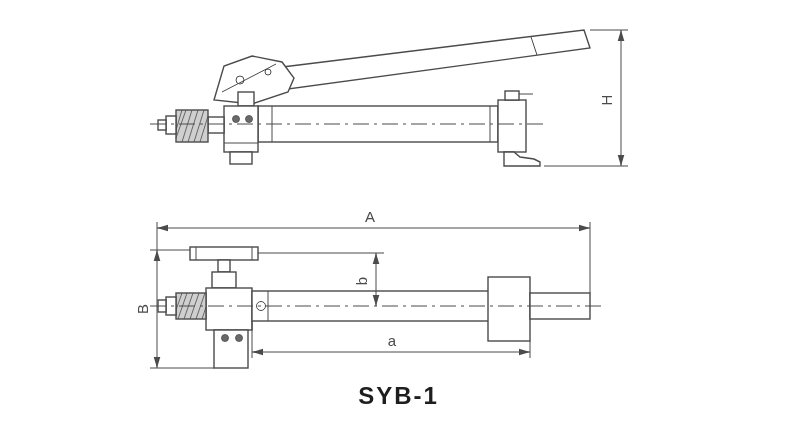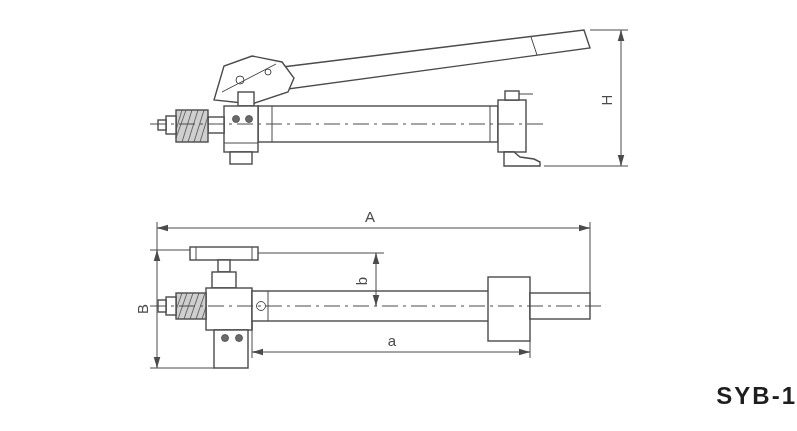--- a/index.html
+++ b/index.html
@@ -15,21 +15,21 @@
   svg{position:absolute;left:0;top:0;}
   .part{stroke:var(--line);stroke-width:1.4;fill:#ffffff;}
   .part-dark{stroke:var(--line);stroke-width:1.4;fill:#cfcfcf;}
   .detail{stroke:var(--line);stroke-width:1;fill:none;}
   .hatch{stroke:var(--line);stroke-width:.8;}
   .centerline{stroke:var(--line);stroke-width:1;stroke-dasharray:16 5 3 5;fill:none;}
   .dim{stroke:var(--line);stroke-width:1;fill:none;}
   .dim-label{font:15px "Liberation Sans",sans-serif;fill:var(--line);}
   .port{fill:#6a6a6a;stroke:var(--line);stroke-width:.8;}
   .title-label{
-    position:absolute;left:0;right:0;top:382px;text-align:right;
+    position:absolute;left:0;right:0;top:382px;text-align:center;
     font:bold 24px "Liberation Sans",sans-serif;color:var(--title_text);
     letter-spacing:2px;
   }
 </style>
 </head>
 <body>
 
 <div class="stage">
   <svg width="797" height="431" viewBox="0 0 797 431">
 

